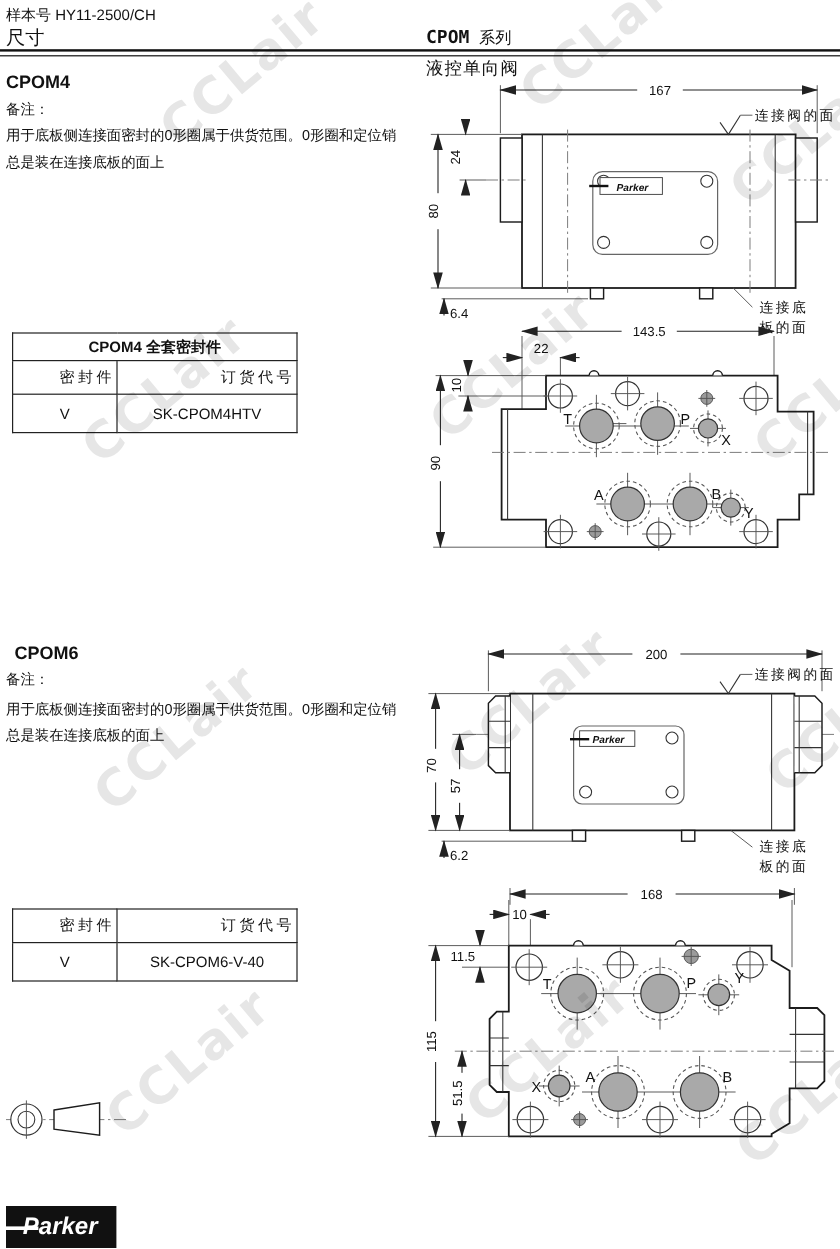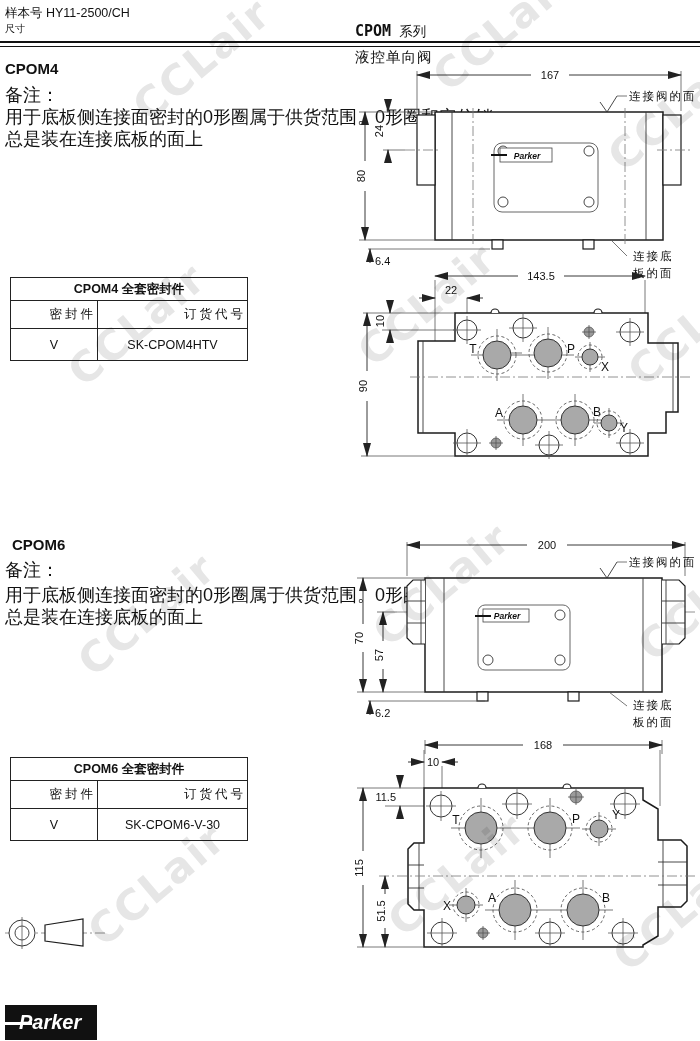--- a/index.html
+++ b/index.html
@@ -3,28 +3,28 @@
 <meta charset="utf-8">
 <style>
   html,body{margin:0;padding:0;background:#888;}
   .page{position:relative;width:700px;height:1041px;background:#fff;overflow:hidden;
         font-family:"Liberation Sans",sans-serif;color:#111;}
   .abs{position:absolute;}
   .wm{position:absolute;z-index:3;pointer-events:none;font-weight:bold;font-size:42px;
       letter-spacing:2px;color:#e6e6e6;transform:rotate(-40deg);mix-blend-mode:multiply;
       font-family:"DejaVu Sans",sans-serif;white-space:nowrap;}
   .hdr-small{font-size:12.5px;}
-  .hdr-subject{font-size:10px;}
+  .hdr-subject{font-size:16px;}
   .hdr-product{font-size:14.5px;letter-spacing:1px;margin-top:44px;}
   .hdr-series{font-size:15px;font-weight:bold;font-family:"DejaVu Sans Mono",monospace;}
   .hdr-series-suffix{font-size:13.5px;margin-left:8px;}
   .rule{position:absolute;left:0;top:41px;width:700px;height:3px;
         border-top:2px solid #111;border-bottom:1px solid #111;}
   .sec-title{font-size:15px;font-weight:bold;}
-  .note{font-size:18px;}
+  .note{font-size:12px;}
   .sealtab{position:absolute;border-collapse:collapse;width:238px;z-index:2;background:#fff;}
   .sealtab td{border:1px solid #222;text-align:center;font-size:12.5px;vertical-align:middle;}
   .sealtab .tt{height:20px;font-weight:bold;}
   .sealtab .th{height:25px;letter-spacing:3px;text-align:right;}
   .sealtab .tc{height:29px;}
   svg{position:absolute;z-index:2;overflow:visible;}
   svg text{font-family:"Liberation Sans",sans-serif;}
   .ol{fill:#fff;stroke:#1c1c1c;stroke-width:1.5;}
   .ln{fill:#fff;stroke:#1c1c1c;stroke-width:1.2;}
   .in{fill:none;stroke:#333;stroke-width:0.9;}
@@ -223,30 +223,27 @@
     <text class="pl" x="269" y="164" text-anchor="middle">Y</text>
   </svg>
 
   <div class="abs sec-title" style="left:12px;top:536px;z-index:2">CPOM6</div>
   <div class="abs note" style="left:5px;top:558px;z-index:2">备注：</div>
   <div class="abs note" style="left:5px;top:583px;z-index:2">用于底板侧连接面密封的0形圈属于供货范围。0形圈和定位销</div>
   <div class="abs note" style="left:5px;top:605px;z-index:2">总是装在连接底板的面上</div>
 
   <table class="sealtab" style="left:10px;top:757px">
     <tbody>
-        <tr>
-          <td colspan="2" class="tt">CPOM6  全套密封件</td>
-        </tr>
     <tr>
       <td class="th" style="width:84px">密封件</td>
       <td class="th">订货代号</td>
     </tr>
     <tr>
       <td class="tc">V</td>
-      <td class="tc">SK-CPOM6-V-30</td>
+      <td class="tc">SK-CPOM6-V-40</td>
     </tr>
   </tbody>
     </table>
 
   <svg style="left:355px;top:528px" width="345" height="240" viewBox="0 0 345 240">
 
     <path class="thin" d="M52,48 V14 M330,48 V14"></path>
     <line class="dim" x1="52" y1="17" x2="330" y2="17"></line>
     <rect class="wbg" x="172" y="10" width="40" height="14"></rect>
     <text class="dt" x="192" y="21" text-anchor="middle">200</text>

